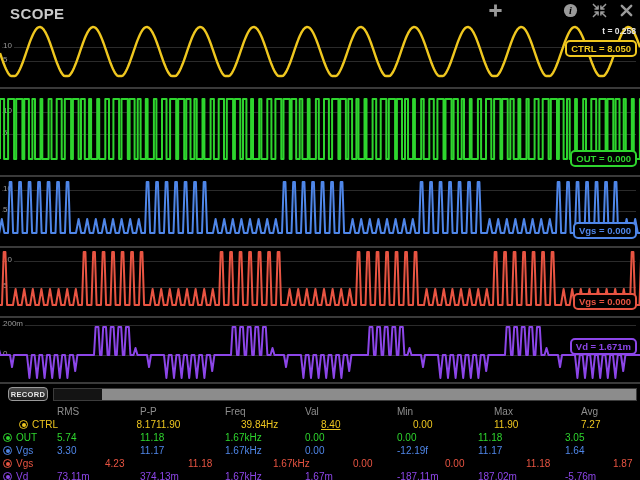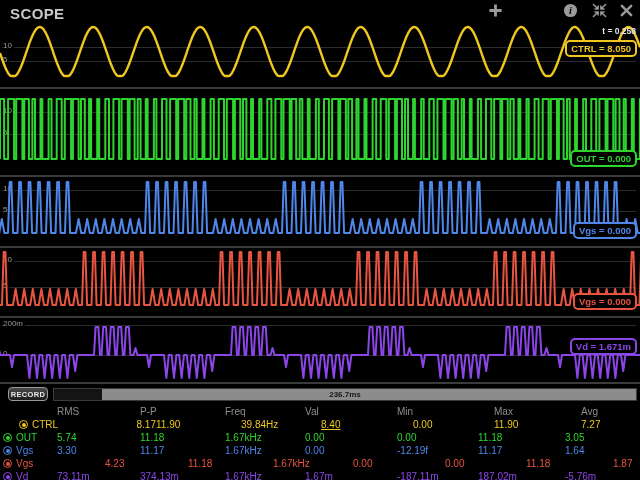--- a/index.html
+++ b/index.html
@@ -86,21 +86,20 @@
         <path d="M0 159 L0.0 159 L0.0 99 L4.1 99 L4.1 159 L8.1 159 L8.1 99 L14.1 99 L14.1 159 L16.2 159 L16.2 99 L22.4 99 L22.4 159 L24.3 159 L24.3 99 L28.9 99 L28.9 159 L32.4 159 L32.4 99 L35.0 99 L35.0 159 L40.5 159 L40.5 99 L42.3 99 L42.3 159 L48.6 159 L48.6 99 L51.5 99 L51.5 159 L56.7 159 L56.7 99 L61.7 99 L61.7 159 L64.8 159 L64.8 99 L71.1 99 L71.1 159 L72.9 159 L72.9 99 L78.6 99 L78.6 159 L81.0 159 L81.0 99 L84.8 99 L84.8 159 L89.1 159 L89.1 99 L91.1 99 L91.1 159 L97.2 159 L97.2 99 L99.2 99 L99.2 159 L105.3 159 L105.3 99 L109.0 99 L109.0 159 L113.4 159 L113.4 99 L119.1 99 L119.1 159 L121.5 159 L121.5 99 L127.8 99 L127.8 159 L129.6 159 L129.6 99 L134.6 99 L134.6 159 L137.7 159 L137.7 99 L140.6 99 L140.6 159 L145.8 159 L145.8 99 L147.6 99 L147.6 159 L153.9 159 L153.9 99 L156.4 99 L156.4 159 L162.0 159 L162.0 99 L166.5 99 L166.5 159 L170.1 159 L170.1 99 L176.2 99 L176.2 159 L178.2 159 L178.2 99 L184.2 99 L184.2 159 L186.3 159 L186.3 99 L190.5 99 L190.5 159 L194.4 159 L194.4 99 L196.7 99 L196.7 159 L202.5 159 L202.5 99 L204.4 99 L204.4 159 L210.6 159 L210.6 99 L213.9 99 L213.9 159 L218.7 159 L218.7 99 L224.0 99 L224.0 159 L226.8 159 L226.8 99 L233.1 99 L233.1 159 L234.9 159 L234.9 99 L240.3 99 L240.3 159 L243.0 159 L243.0 99 L246.4 99 L246.4 159 L251.1 159 L251.1 99 L253.0 99 L253.0 159 L259.2 159 L259.2 99 L261.4 99 L261.4 159 L267.3 159 L267.3 99 L271.4 99 L271.4 159 L275.4 159 L275.4 99 L281.3 99 L281.3 159 L283.5 159 L283.5 99 L289.7 99 L289.7 159 L291.6 159 L291.6 99 L296.2 99 L296.2 159 L299.7 159 L299.7 99 L302.3 99 L302.3 159 L307.8 159 L307.8 99 L309.6 99 L309.6 159 L315.9 159 L315.9 99 L318.8 99 L318.8 159 L324.0 159 L324.0 99 L328.9 99 L328.9 159 L332.1 159 L332.1 99 L338.4 99 L338.4 159 L340.2 159 L340.2 99 L345.9 99 L345.9 159 L348.3 159 L348.3 99 L352.1 99 L352.1 159 L356.4 159 L356.4 99 L358.5 99 L358.5 159 L364.5 159 L364.5 99 L366.5 99 L366.5 159 L372.6 159 L372.6 99 L376.2 99 L376.2 159 L380.7 159 L380.7 99 L386.3 99 L386.3 159 L388.8 159 L388.8 99 L395.1 99 L395.1 159 L396.9 159 L396.9 99 L402.0 99 L402.0 159 L405.0 159 L405.0 99 L408.0 99 L408.0 159 L413.1 159 L413.1 99 L414.9 99 L414.9 159 L421.2 159 L421.2 99 L423.7 99 L423.7 159 L429.3 159 L429.3 99 L433.8 99 L433.8 159 L437.4 159 L437.4 99 L443.5 99 L443.5 159 L445.5 159 L445.5 99 L451.5 99 L451.5 159 L453.6 159 L453.6 99 L457.9 99 L457.9 159 L461.7 159 L461.7 99 L464.0 99 L464.0 159 L469.8 159 L469.8 99 L471.6 99 L471.6 159 L477.9 159 L477.9 99 L481.1 99 L481.1 159 L486.0 159 L486.0 99 L491.3 99 L491.3 159 L494.1 159 L494.1 99 L500.4 99 L500.4 159 L502.2 159 L502.2 99 L507.7 99 L507.7 159 L510.3 159 L510.3 99 L513.7 99 L513.7 159 L518.4 159 L518.4 99 L520.3 99 L520.3 159 L526.5 159 L526.5 99 L528.7 99 L528.7 159 L534.6 159 L534.6 99 L538.6 99 L538.6 159 L542.7 159 L542.7 99 L548.6 99 L548.6 159 L550.8 159 L550.8 99 L557.0 99 L557.0 159 L558.9 159 L558.9 99 L563.6 99 L563.6 159 L567.0 159 L567.0 99 L569.7 99 L569.7 159 L575.1 159 L575.1 99 L576.9 99 L576.9 159 L583.2 159 L583.2 99 L586.0 99 L586.0 159 L591.3 159 L591.3 99 L596.2 99 L596.2 159 L599.4 159 L599.4 99 L605.6 99 L605.6 159 L607.5 159 L607.5 99 L613.3 99 L613.3 159 L615.6 159 L615.6 99 L619.5 99 L619.5 159 L623.7 159 L623.7 99 L625.8 99 L625.8 159 L631.8 159 L631.8 99 L633.8 99 L633.8 159 L639.9 159 L639.9 99 L643.5 99 L643.5 159 L644 159" fill="none" stroke="#2ed52e" stroke-width="2" stroke-linejoin="round"></path>
         <path d="M-6 233 L-266.0 233 L-264.3 182 L-262.6 182 L-260.9 233 L-256.5 233 L-254.8 182 L-253.1 182 L-251.4 233 L-247.0 233 L-245.3 182 L-243.6 182 L-241.9 233 L-237.5 233 L-235.8 182 L-234.1 182 L-232.4 233 L-228.0 233 L-226.3 182 L-224.6 182 L-222.9 233 L-218.5 233 L-216.8 182 L-215.1 182 L-213.4 233 L-209.0 233 L-207.3 182 L-205.6 182 L-203.9 233 L-198.0 233 L-195.4 219 L-192.8 233 L-189.4 233 L-186.8 219 L-184.2 233 L-180.8 233 L-178.2 219 L-175.6 233 L-172.2 233 L-169.6 219 L-167.0 233 L-163.6 233 L-161.0 219 L-158.4 233 L-155.0 233 L-152.4 219 L-149.8 233 L-146.4 233 L-143.8 219 L-141.2 233 L-137.8 233 L-135.2 219 L-132.6 233 L-129.0 233 L-127.3 182 L-125.6 182 L-123.9 233 L-119.5 233 L-117.8 182 L-116.1 182 L-114.4 233 L-110.0 233 L-108.3 182 L-106.6 182 L-104.9 233 L-100.5 233 L-98.8 182 L-97.1 182 L-95.4 233 L-91.0 233 L-89.3 182 L-87.6 182 L-85.9 233 L-81.5 233 L-79.8 182 L-78.1 182 L-76.4 233 L-72.0 233 L-70.3 182 L-68.6 182 L-66.9 233 L-61.0 233 L-58.4 219 L-55.8 233 L-52.4 233 L-49.8 219 L-47.2 233 L-43.8 233 L-41.2 219 L-38.6 233 L-35.2 233 L-32.6 219 L-30.0 233 L-26.6 233 L-24.0 219 L-21.4 233 L-18.0 233 L-15.4 219 L-12.8 233 L-9.4 233 L-6.8 219 L-4.2 233 L-0.8 233 L1.8 219 L4.4 233 L8.0 233 L9.7 182 L11.4 182 L13.1 233 L17.5 233 L19.2 182 L20.9 182 L22.6 233 L27.0 233 L28.7 182 L30.4 182 L32.1 233 L36.5 233 L38.2 182 L39.9 182 L41.6 233 L46.0 233 L47.7 182 L49.4 182 L51.1 233 L55.5 233 L57.2 182 L58.9 182 L60.6 233 L65.0 233 L66.7 182 L68.4 182 L70.1 233 L76.0 233 L78.6 219 L81.2 233 L84.6 233 L87.2 219 L89.8 233 L93.2 233 L95.8 219 L98.4 233 L101.8 233 L104.4 219 L107.0 233 L110.4 233 L113.0 219 L115.6 233 L119.0 233 L121.6 219 L124.2 233 L127.6 233 L130.2 219 L132.8 233 L136.2 233 L138.8 219 L141.4 233 L145.0 233 L146.7 182 L148.4 182 L150.1 233 L154.5 233 L156.2 182 L157.9 182 L159.6 233 L164.0 233 L165.7 182 L167.4 182 L169.1 233 L173.5 233 L175.2 182 L176.9 182 L178.6 233 L183.0 233 L184.7 182 L186.4 182 L188.1 233 L192.5 233 L194.2 182 L195.9 182 L197.6 233 L202.0 233 L203.7 182 L205.4 182 L207.1 233 L213.0 233 L215.6 219 L218.2 233 L221.6 233 L224.2 219 L226.8 233 L230.2 233 L232.8 219 L235.4 233 L238.8 233 L241.4 219 L244.0 233 L247.4 233 L250.0 219 L252.6 233 L256.0 233 L258.6 219 L261.2 233 L264.6 233 L267.2 219 L269.8 233 L273.2 233 L275.8 219 L278.4 233 L282.0 233 L283.7 182 L285.4 182 L287.1 233 L291.5 233 L293.2 182 L294.9 182 L296.6 233 L301.0 233 L302.7 182 L304.4 182 L306.1 233 L310.5 233 L312.2 182 L313.9 182 L315.6 233 L320.0 233 L321.7 182 L323.4 182 L325.1 233 L329.5 233 L331.2 182 L332.9 182 L334.6 233 L339.0 233 L340.7 182 L342.4 182 L344.1 233 L350.0 233 L352.6 219 L355.2 233 L358.6 233 L361.2 219 L363.8 233 L367.2 233 L369.8 219 L372.4 233 L375.8 233 L378.4 219 L381.0 233 L384.4 233 L387.0 219 L389.6 233 L393.0 233 L395.6 219 L398.2 233 L401.6 233 L404.2 219 L406.8 233 L410.2 233 L412.8 219 L415.4 233 L419.0 233 L420.7 182 L422.4 182 L424.1 233 L428.5 233 L430.2 182 L431.9 182 L433.6 233 L438.0 233 L439.7 182 L441.4 182 L443.1 233 L447.5 233 L449.2 182 L450.9 182 L452.6 233 L457.0 233 L458.7 182 L460.4 182 L462.1 233 L466.5 233 L468.2 182 L469.9 182 L471.6 233 L476.0 233 L477.7 182 L479.4 182 L481.1 233 L487.0 233 L489.6 219 L492.2 233 L495.6 233 L498.2 219 L500.8 233 L504.2 233 L506.8 219 L509.4 233 L512.8 233 L515.4 219 L518.0 233 L521.4 233 L524.0 219 L526.6 233 L530.0 233 L532.6 219 L535.2 233 L538.6 233 L541.2 219 L543.8 233 L547.2 233 L549.8 219 L552.4 233 L556.0 233 L557.7 182 L559.4 182 L561.1 233 L565.5 233 L567.2 182 L568.9 182 L570.6 233 L575.0 233 L576.7 182 L578.4 182 L580.1 233 L584.5 233 L586.2 182 L587.9 182 L589.6 233 L594.0 233 L595.7 182 L597.4 182 L599.1 233 L603.5 233 L605.2 182 L606.9 182 L608.6 233 L613.0 233 L614.7 182 L616.4 182 L618.1 233 L624.0 233 L626.6 219 L629.2 233 L632.6 233 L635.2 219 L637.8 233 L641.2 233 L643.8 219 L646.4 233 L649.8 233 L652.4 219 L655.0 233 L658.4 233 L661.0 219 L663.6 233 L667.0 233 L669.6 219 L672.2 233 L675.6 233 L678.2 219 L680.8 233 L684.2 233 L686.8 219 L689.4 233 L646 233" fill="none" stroke="#4f86e8" stroke-width="2" stroke-linejoin="round"></path>
         <path d="M-6 305 L-192.0 305 L-190.3 252 L-188.6 252 L-186.9 305 L-182.5 305 L-180.8 252 L-179.1 252 L-177.4 305 L-173.0 305 L-171.3 252 L-169.6 252 L-167.9 305 L-163.5 305 L-161.8 252 L-160.1 252 L-158.4 305 L-154.0 305 L-152.3 252 L-150.6 252 L-148.9 305 L-144.5 305 L-142.8 252 L-141.1 252 L-139.4 305 L-135.0 305 L-133.3 252 L-131.6 252 L-129.9 305 L-124.0 305 L-121.4 289 L-118.8 305 L-115.4 305 L-112.8 289 L-110.2 305 L-106.8 305 L-104.2 289 L-101.6 305 L-98.2 305 L-95.6 289 L-93.0 305 L-89.6 305 L-87.0 289 L-84.4 305 L-81.0 305 L-78.4 289 L-75.8 305 L-72.4 305 L-69.8 289 L-67.2 305 L-63.8 305 L-61.2 289 L-58.6 305 L-55.0 305 L-53.3 252 L-51.6 252 L-49.9 305 L-45.5 305 L-43.8 252 L-42.1 252 L-40.4 305 L-36.0 305 L-34.3 252 L-32.6 252 L-30.9 305 L-26.5 305 L-24.8 252 L-23.1 252 L-21.4 305 L-17.0 305 L-15.3 252 L-13.6 252 L-11.9 305 L-7.5 305 L-5.8 252 L-4.1 252 L-2.4 305 L2.0 305 L3.7 252 L5.4 252 L7.1 305 L13.0 305 L15.6 289 L18.2 305 L21.6 305 L24.2 289 L26.8 305 L30.2 305 L32.8 289 L35.4 305 L38.8 305 L41.4 289 L44.0 305 L47.4 305 L50.0 289 L52.6 305 L56.0 305 L58.6 289 L61.2 305 L64.6 305 L67.2 289 L69.8 305 L73.2 305 L75.8 289 L78.4 305 L82.0 305 L83.7 252 L85.4 252 L87.1 305 L91.5 305 L93.2 252 L94.9 252 L96.6 305 L101.0 305 L102.7 252 L104.4 252 L106.1 305 L110.5 305 L112.2 252 L113.9 252 L115.6 305 L120.0 305 L121.7 252 L123.4 252 L125.1 305 L129.5 305 L131.2 252 L132.9 252 L134.6 305 L139.0 305 L140.7 252 L142.4 252 L144.1 305 L150.0 305 L152.6 289 L155.2 305 L158.6 305 L161.2 289 L163.8 305 L167.2 305 L169.8 289 L172.4 305 L175.8 305 L178.4 289 L181.0 305 L184.4 305 L187.0 289 L189.6 305 L193.0 305 L195.6 289 L198.2 305 L201.6 305 L204.2 289 L206.8 305 L210.2 305 L212.8 289 L215.4 305 L219.0 305 L220.7 252 L222.4 252 L224.1 305 L228.5 305 L230.2 252 L231.9 252 L233.6 305 L238.0 305 L239.7 252 L241.4 252 L243.1 305 L247.5 305 L249.2 252 L250.9 252 L252.6 305 L257.0 305 L258.7 252 L260.4 252 L262.1 305 L266.5 305 L268.2 252 L269.9 252 L271.6 305 L276.0 305 L277.7 252 L279.4 252 L281.1 305 L287.0 305 L289.6 289 L292.2 305 L295.6 305 L298.2 289 L300.8 305 L304.2 305 L306.8 289 L309.4 305 L312.8 305 L315.4 289 L318.0 305 L321.4 305 L324.0 289 L326.6 305 L330.0 305 L332.6 289 L335.2 305 L338.6 305 L341.2 289 L343.8 305 L347.2 305 L349.8 289 L352.4 305 L356.0 305 L357.7 252 L359.4 252 L361.1 305 L365.5 305 L367.2 252 L368.9 252 L370.6 305 L375.0 305 L376.7 252 L378.4 252 L380.1 305 L384.5 305 L386.2 252 L387.9 252 L389.6 305 L394.0 305 L395.7 252 L397.4 252 L399.1 305 L403.5 305 L405.2 252 L406.9 252 L408.6 305 L413.0 305 L414.7 252 L416.4 252 L418.1 305 L424.0 305 L426.6 289 L429.2 305 L432.6 305 L435.2 289 L437.8 305 L441.2 305 L443.8 289 L446.4 305 L449.8 305 L452.4 289 L455.0 305 L458.4 305 L461.0 289 L463.6 305 L467.0 305 L469.6 289 L472.2 305 L475.6 305 L478.2 289 L480.8 305 L484.2 305 L486.8 289 L489.4 305 L493.0 305 L494.7 252 L496.4 252 L498.1 305 L502.5 305 L504.2 252 L505.9 252 L507.6 305 L512.0 305 L513.7 252 L515.4 252 L517.1 305 L521.5 305 L523.2 252 L524.9 252 L526.6 305 L531.0 305 L532.7 252 L534.4 252 L536.1 305 L540.5 305 L542.2 252 L543.9 252 L545.6 305 L550.0 305 L551.7 252 L553.4 252 L555.1 305 L561.0 305 L563.6 289 L566.2 305 L569.6 305 L572.2 289 L574.8 305 L578.2 305 L580.8 289 L583.4 305 L586.8 305 L589.4 289 L592.0 305 L595.4 305 L598.0 289 L600.6 305 L604.0 305 L606.6 289 L609.2 305 L612.6 305 L615.2 289 L617.8 305 L621.2 305 L623.8 289 L626.4 305 L630.0 305 L631.7 252 L633.4 252 L635.1 305 L639.5 305 L641.2 252 L642.9 252 L644.6 305 L649.0 305 L650.7 252 L652.4 252 L654.1 305 L658.5 305 L660.2 252 L661.9 252 L663.6 305 L668.0 305 L669.7 252 L671.4 252 L673.1 305 L677.5 305 L679.2 252 L680.9 252 L682.6 305 L687.0 305 L688.7 252 L690.4 252 L692.1 305 L698.0 305 L700.6 289 L703.2 305 L706.6 305 L709.2 289 L711.8 305 L715.2 305 L717.8 289 L720.4 305 L723.8 305 L726.4 289 L729.0 305 L732.4 305 L735.0 289 L737.6 305 L741.0 305 L743.6 289 L746.2 305 L749.6 305 L752.2 289 L754.8 305 L758.2 305 L760.8 289 L763.4 305 L646 305" fill="none" stroke="#e85442" stroke-width="2" stroke-linejoin="round"></path>
         <path d="M-6 355 L-127 355 L-125 367 L-123 355 L-110.0 355 L-107.6 378 L-105.2 355 L-102.4 355 L-100.0 378 L-97.6 355 L-94.8 355 L-92.4 378 L-90.0 355 L-87.2 355 L-84.8 378 L-82.4 355 L-79.6 355 L-77.2 378 L-74.8 355 L-72.0 355 L-69.6 378 L-67.2 355 L-64 355 L-61.8 371 L-59.599999999999994 355 L-43.0 355 L-41.4 327 L-38.6 327 L-37.0 355 L-35.4 355 L-33.8 327 L-31.0 327 L-29.4 355 L-27.8 355 L-26.2 327 L-23.4 327 L-21.8 355 L-20.2 355 L-18.6 327 L-15.8 327 L-14.2 355 L-12.6 355 L-11.0 327 L-8.2 327 L-6.6 355 L-3.5 355 L-1.5 348 L0.5 355 L10 355 L12 367 L14 355 L27.0 355 L29.4 378 L31.8 355 L34.6 355 L37.0 378 L39.4 355 L42.2 355 L44.6 378 L47.0 355 L49.8 355 L52.2 378 L54.6 355 L57.4 355 L59.8 378 L62.2 355 L65.0 355 L67.4 378 L69.8 355 L73 355 L75.2 371 L77.4 355 L94.0 355 L95.6 327 L98.4 327 L100.0 355 L101.6 355 L103.2 327 L106.0 327 L107.6 355 L109.2 355 L110.8 327 L113.6 327 L115.2 355 L116.8 355 L118.4 327 L121.2 327 L122.8 355 L124.4 355 L126.0 327 L128.8 327 L130.4 355 L133.5 355 L135.5 348 L137.5 355 L147 355 L149 367 L151 355 L164.0 355 L166.4 378 L168.8 355 L171.6 355 L174.0 378 L176.4 355 L179.2 355 L181.6 378 L184.0 355 L186.8 355 L189.2 378 L191.6 355 L194.4 355 L196.8 378 L199.2 355 L202.0 355 L204.4 378 L206.8 355 L210 355 L212.2 371 L214.4 355 L231.0 355 L232.6 327 L235.4 327 L237.0 355 L238.6 355 L240.2 327 L243.0 327 L244.6 355 L246.2 355 L247.8 327 L250.6 327 L252.2 355 L253.8 355 L255.4 327 L258.2 327 L259.8 355 L261.4 355 L263.0 327 L265.8 327 L267.4 355 L270.5 355 L272.5 348 L274.5 355 L284 355 L286 367 L288 355 L301.0 355 L303.4 378 L305.8 355 L308.6 355 L311.0 378 L313.4 355 L316.2 355 L318.6 378 L321.0 355 L323.8 355 L326.2 378 L328.6 355 L331.4 355 L333.8 378 L336.2 355 L339.0 355 L341.4 378 L343.8 355 L347 355 L349.2 371 L351.4 355 L368.0 355 L369.6 327 L372.4 327 L374.0 355 L375.6 355 L377.2 327 L380.0 327 L381.6 355 L383.2 355 L384.8 327 L387.6 327 L389.2 355 L390.8 355 L392.4 327 L395.2 327 L396.8 355 L398.4 355 L400.0 327 L402.8 327 L404.4 355 L407.5 355 L409.5 348 L411.5 355 L421 355 L423 367 L425 355 L438.0 355 L440.4 378 L442.8 355 L445.6 355 L448.0 378 L450.4 355 L453.2 355 L455.6 378 L458.0 355 L460.8 355 L463.2 378 L465.6 355 L468.4 355 L470.8 378 L473.2 355 L476.0 355 L478.4 378 L480.8 355 L484 355 L486.2 371 L488.4 355 L505.0 355 L506.6 327 L509.4 327 L511.0 355 L512.6 355 L514.2 327 L517.0 327 L518.6 355 L520.2 355 L521.8 327 L524.6 327 L526.2 355 L527.8 355 L529.4 327 L532.2 327 L533.8 355 L535.4 355 L537.0 327 L539.8 327 L541.4 355 L544.5 355 L546.5 348 L548.5 355 L558 355 L560 367 L562 355 L575.0 355 L577.4 378 L579.8 355 L582.6 355 L585.0 378 L587.4 355 L590.2 355 L592.6 378 L595.0 355 L597.8 355 L600.2 378 L602.6 355 L605.4 355 L607.8 378 L610.2 355 L613.0 355 L615.4 378 L617.8 355 L621 355 L623.2 371 L625.4 355 L642.0 355 L643.6 327 L646.4 327 L648.0 355 L649.6 355 L651.2 327 L654.0 327 L655.6 355 L657.2 355 L658.8 327 L661.6 327 L663.2 355 L664.8 355 L666.4 327 L669.2 327 L670.8 355 L672.4 355 L674.0 327 L676.8 327 L678.4 355 L681.5 355 L683.5 348 L685.5 355 L646 355" fill="none" stroke="#8c46e8" stroke-width="2" stroke-linejoin="round"></path>
       </svg>
     </div>
 
   <div id="record-btn">RECORD</div>
   <div id="progress">
     <div id="progress-fill" style="left: 8.3%;"></div>
-    <div id="progress-label">236.7ms</div>
   </div>
 
   <div id="table">
       <div class="trow thead">
         <div class="tcell" style="width: 57px;"></div>
         <div class="tcell" style="width: 83px;">RMS</div>
         <div class="tcell" style="width: 85px;">P-P</div>
         <div class="tcell" style="width: 80px;">Freq</div>
         <div class="tcell" style="width: 92px;">Val</div>
         <div class="tcell" style="width: 81px;">Min</div>

